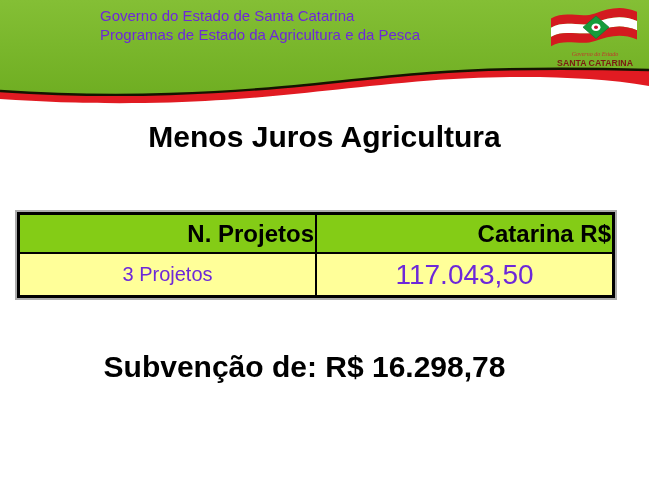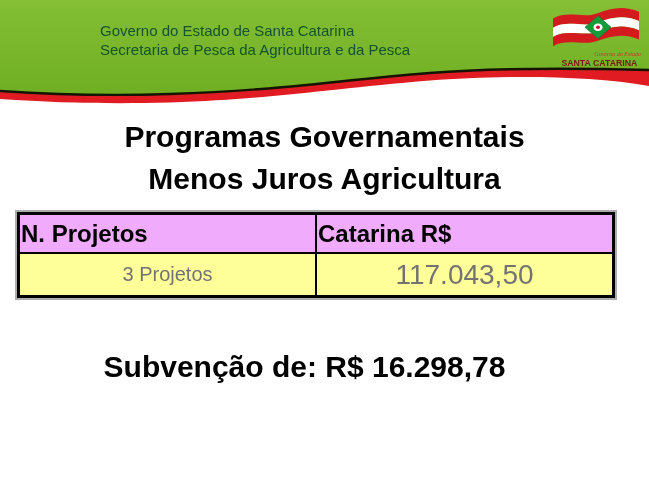--- a/index.html
+++ b/index.html
@@ -9,23 +9,23 @@
     background:#ffffff;
     overflow:hidden;
     font-family:"Liberation Sans","DejaVu Sans",sans-serif;
   }
   
   .banner{position:absolute;top:0;left:0;width:649px;height:112px;}
   .banner svg.wave{position:absolute;top:0;left:0;z-index:0;}
   .logo{position:absolute;left:26px;top:3px;width:76px;height:66px;z-index:2;}
   .org{
     position:absolute;left:100px;top:7px;z-index:2;
-    color:#14532d;font-size:15px;line-height:18.6px;white-space:nowrap;margin-top:15px;
+    color:#6d28d9;font-size:15px;line-height:18.6px;white-space:nowrap;
   }
-  .flagblock{position:absolute;left:549px;top:5px;width:92px;z-index:2;text-align:right;}
+  .flagblock{position:absolute;left:549px;top:5px;width:92px;z-index:2;text-align:center;}
   .flag-caption-small{
     font-size:6px;color:#c0392b;line-height:6px;margin-top:0px;
     font-family:"Liberation Serif","DejaVu Serif",serif;font-style:italic;
   }
   .flag-caption-main{
     font-size:9.5px;font-weight:bold;color:#7b1a12;line-height:11px;
     letter-spacing:0px;transform:scaleX(0.92);transform-origin:center;
   }
   
   .title{
@@ -33,26 +33,26 @@
     text-align:center;font-weight:bold;font-size:30px;line-height:42px;color:#000;
   }
   
   table.data-table{
     position:absolute;left:17px;top:212px;width:598px;z-index:2;
     border-collapse:collapse;border:3px solid #000;
     outline:2px solid #acacac;
     table-layout:fixed;
   }
   table.data-table th{
-    width:50%;height:35px;background:#f0abfc;border:2px solid #000;
-    font-size:24px;font-weight:bold;color:#000;text-align:left;vertical-align:middle;
+    width:50%;height:35px;background:#84cc16;border:2px solid #000;
+    font-size:24px;font-weight:bold;color:#000;text-align:right;vertical-align:middle;
   }
   table.data-table td{
     height:39px;background:#ffff99;border:2px solid #000;
-    color:#737373;text-align:center;vertical-align:middle;
+    color:#6d28d9;text-align:center;vertical-align:middle;
   }
   td.cell-projects{font-size:20px;}
   td.cell-value{font-size:28px;}
   
   .subvention{
     position:absolute;top:350px;left:0;width:609px;z-index:2;
     text-align:center;font-weight:bold;font-size:30px;color:#000;
   }
 </style>
 </head>
@@ -75,39 +75,38 @@
 
       <path d="M0,0 H649 L649,70 C575,68 500,67.5 430,73 C330,81 280,90.5 170,94
                C110,96 60,95 0,91 Z" fill="url(#gbg)"></path>
 
       <path d="M0,91 C60,95 110,96 170,94 C280,90.5 330,81 430,73 C500,67.5 575,68 649,70" fill="none" stroke="#141400" stroke-width="2.4"></path>
     </svg>
 
 
     <div class="org">
       <div>Governo do Estado de Santa Catarina</div>
-      <div>Secretaria de Pesca da Agricultura e da Pesca</div>
+      <div>Programas de Estado da Agricultura e da Pesca</div>
     </div>
 
     <div class="flagblock">
       <svg width="88" height="42" viewBox="0 0 88 50" preserveAspectRatio="none" aria-hidden="true">
         <path d="M0,16 C14,6 30,16 44,10 C58,4 70,0 86,8 L86,19 C70,11 58,15 44,21 C30,27 14,17 0,27 Z" fill="#d31a1f"></path>
         <path d="M0,27 C14,17 30,27 44,21 C58,15 70,11 86,19 L86,30 C70,22 58,26 44,32 C30,38 14,28 0,38 Z" fill="#ffffff"></path>
         <path d="M0,38 C14,28 30,38 44,32 C58,26 70,22 86,30 L86,41 C70,33 58,37 44,43 C30,49 14,39 0,49 Z" fill="#d31a1f"></path>
         <path d="M45,13 L58,26.5 L45,40 L32,26.5 Z" fill="#169b3a" stroke="#0e7a32" stroke-width="0.8"></path>
         <circle cx="45" cy="26.5" r="4.5" fill="#ffffff"></circle>
         <circle cx="45" cy="26.5" r="2" fill="#c8102e"></circle>
       </svg>
       <div class="flag-caption-small">Governo do Estado</div>
       <div class="flag-caption-main">SANTA CATARINA</div>
     </div>
   </div>
 
   <div class="title">
-    <div>Programas Governamentais</div>
     <div>Menos Juros Agricultura</div>
   </div>
 
   <table class="data-table">
     <thead>
       <tr>
         <th>N. Projetos</th>
         <th>Catarina R$</th>
       </tr>
     </thead>

